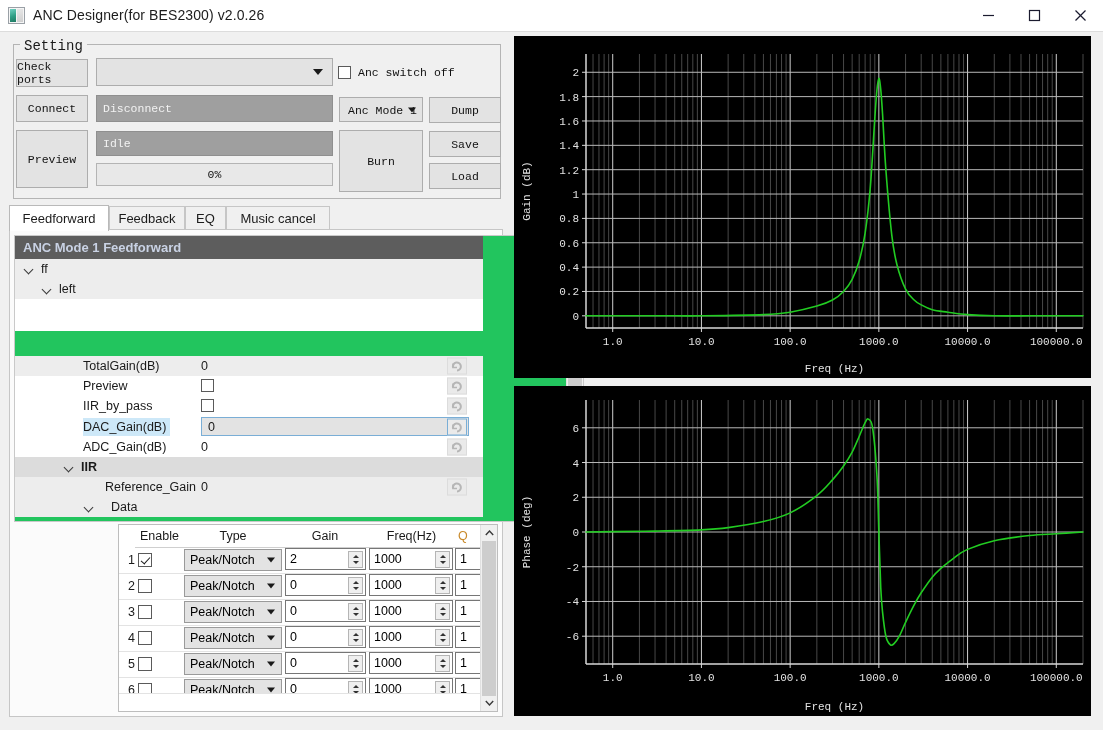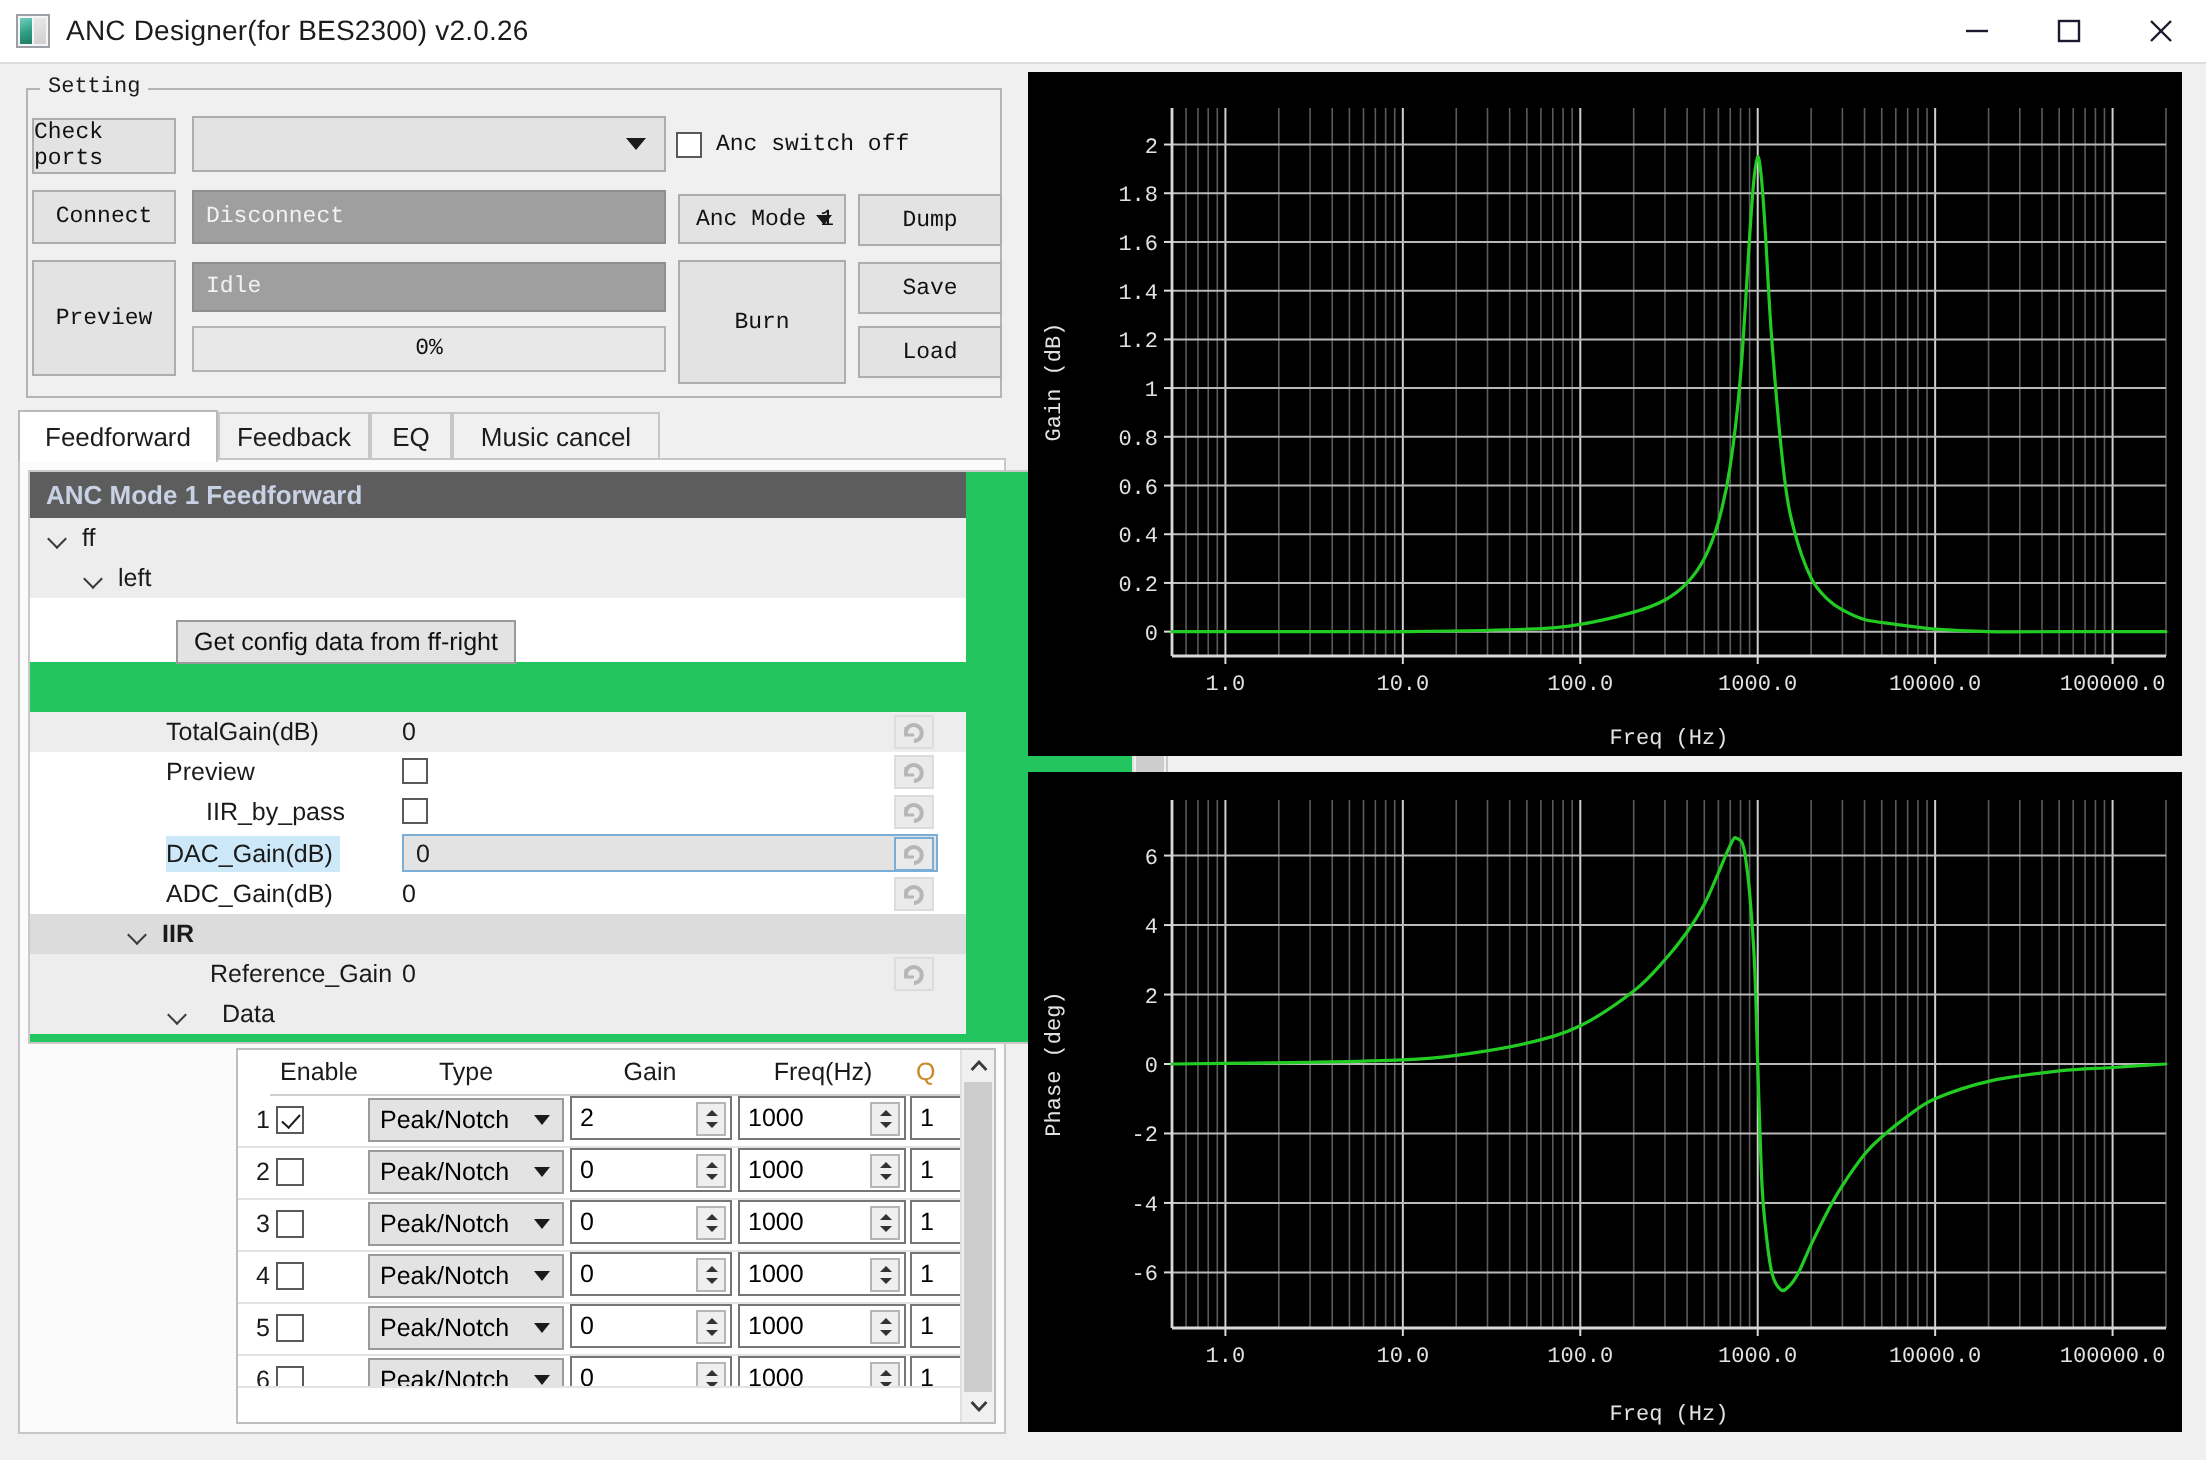--- a/index.html
+++ b/index.html
@@ -26,21 +26,21 @@
               font-family:"Liberation Sans", sans-serif;letter-spacing:.1px;}
   .winbtns{position:absolute;right:0;top:0;height:31px;display:flex;}
   .winbtn{width:46px;height:31px;display:flex;align-items:center;justify-content:center;
           color:#1b1b2f;}
   .winbtn svg{display:block;}
 
   
   .setting-group{position:absolute;left:13px;top:44px;width:488px;height:155px;
      border:1px solid #b4b4b4;background:#f0f0f0;box-sizing:border-box;}
   .setting-legend{position:absolute;left:20px;top:38px;background:#f0f0f0;
-     padding:0 4px;font-family:"Liberation Mono", monospace;font-size:11px;color:#1a1a1a;}
+     padding:0 4px;font-family:"Liberation Mono", monospace;font-size:14px;color:#1a1a1a;}
 
   .btnv{position:absolute;background:#e3e3e3;border:1px solid #adadad;box-sizing:border-box;
         font-family:"Liberation Mono", monospace;font-size:11.5px;color:#111;
         display:flex;align-items:center;justify-content:center;cursor:default;}
   .combo{position:absolute;background:#e3e3e3;border:1px solid #adadad;box-sizing:border-box;
         font-family:"Liberation Mono", monospace;font-size:11.5px;color:#111;}
   .combo .cv{position:absolute;left:8px;top:50%;transform:translateY(-50%);}
   .combo .arw{position:absolute;right:9px;top:50%;transform:translateY(-50%);
         width:0;height:0;border-left:5px solid transparent;border-right:5px solid transparent;
         border-top:6px solid #1a1a1a;}
@@ -221,21 +221,20 @@
       <span class="caret" style="margin-left:8px;"></span>
       <span class="tlabel" style="margin-left:5px;">ff</span>
     </div>
 
     <div class="trow shade" style="top:43px;align-items:center;">
       <span class="caret" style="margin-left:26px;"></span>
       <span class="tlabel" style="margin-left:5px;">left</span>
     </div>
 
     <div class="trow white" style="top:63px;height:32px;"></div>
-    <div class="mini-btn" style="left:73px;top:74px;width:170px;height:22px;">Get config data from ff-right</div>
 
 
     <div class="trow shade" style="top:120px;">
       <span class="tlabel" style="margin-left:68px;">TotalGain(dB)</span>
       <span class="tval" style="position:absolute;left:186px;">0</span>
       <span class="revert">
         <svg width="14" height="13" viewBox="0 0 14 13">
             <path d="M3 8 A4 4 0 1 1 7 11" fill="none" stroke="#b6b6b6" stroke-width="2"></path>
             <path d="M3 4 L3 8 L7 8" fill="none" stroke="#b6b6b6" stroke-width="1.6"></path>
           </svg>
@@ -247,21 +246,21 @@
       <span class="chkbox" style="position:absolute;left:186px;top:3px;"></span>
       <span class="revert">
         <svg width="14" height="13" viewBox="0 0 14 13">
             <path d="M3 8 A4 4 0 1 1 7 11" fill="none" stroke="#b6b6b6" stroke-width="2"></path>
             <path d="M3 4 L3 8 L7 8" fill="none" stroke="#b6b6b6" stroke-width="1.6"></path>
           </svg>
       </span>
     </div>
 
     <div class="trow white" style="top:160px;">
-      <span class="tlabel" style="margin-left:88px;">IIR_by_pass</span>
+      <span class="tlabel" style="margin-left:68px;">IIR_by_pass</span>
       <span class="chkbox" style="position:absolute;left:186px;top:3px;"></span>
       <span class="revert">
         <svg width="14" height="13" viewBox="0 0 14 13">
             <path d="M3 8 A4 4 0 1 1 7 11" fill="none" stroke="#b6b6b6" stroke-width="2"></path>
             <path d="M3 4 L3 8 L7 8" fill="none" stroke="#b6b6b6" stroke-width="1.6"></path>
           </svg>
       </span>
     </div>
 
     <div class="trow white sel" style="top:180px;height:21px;">

